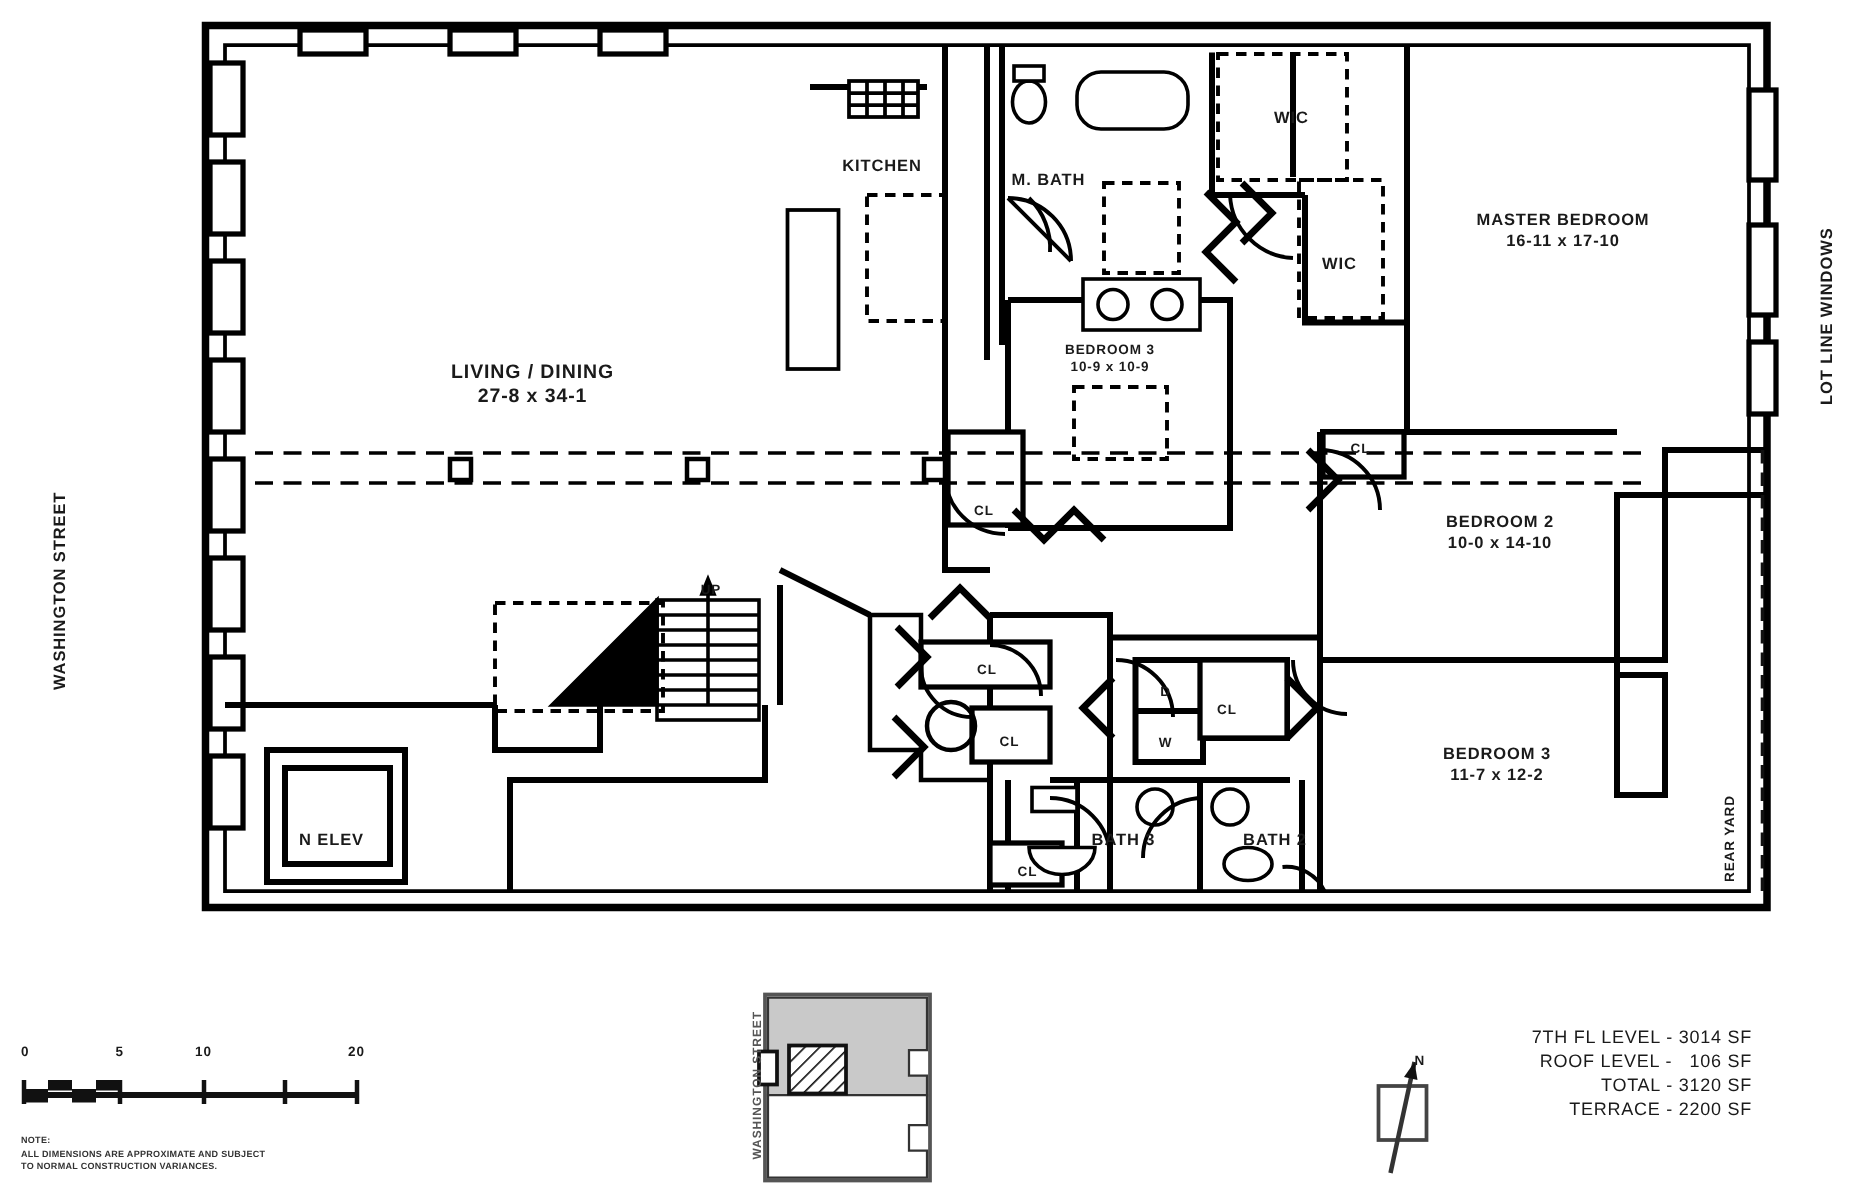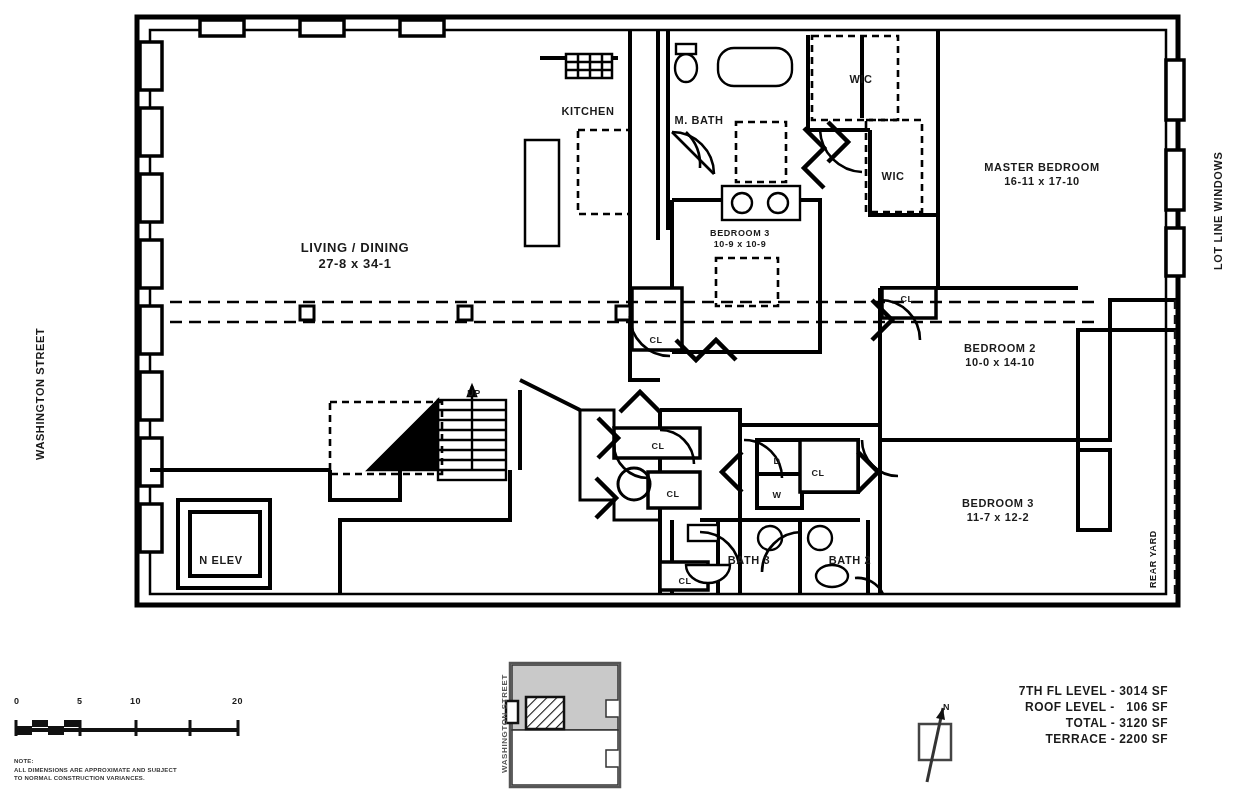--- a/index.html
+++ b/index.html
@@ -12,21 +12,21 @@
   .ctr{text-align:center;transform:translateX(-50%);}
   .tiny{font-size:8px;}
   .sm{font-size:9px;}
   .md{font-size:11px;}
   .lg{font-size:13px;}
   .note{position:absolute;font-size:6px;line-height:1.45;font-weight:bold;
         letter-spacing:.2px;color:#333;}
   .title-block{position:absolute;}
   .tb-title{font-size:17px;font-weight:bold;letter-spacing:.8px;
             border-bottom:3px solid #111;padding-bottom:2px;text-align:center;}
-  .tb-row{font-size:12px;font-weight:bold;letter-spacing:.5px;text-align:right;
+  .tb-row{font-size:12px;font-weight:normal;letter-spacing:.5px;text-align:right;
           padding-top:2px;}
 </style>
 </head>
 <body>
 
 <svg id="plan" viewBox="0 0 1233 800">
   <defs>
     <pattern id="hatch" patternUnits="userSpaceOnUse" width="7" height="7" patternTransform="rotate(45)">
       <rect width="7" height="7" fill="#fff"></rect>
       <line x1="0" y1="0" x2="0" y2="7" stroke="#111" stroke-width="2.2"></line>
@@ -227,21 +227,21 @@
     <path d="M580,410 L580,500 L614,500 L614,520 L660,520"></path>
     <circle cx="634" cy="484" r="16"></circle>
   </g>
 </svg>
 
 <div>
   <div class="lbl lg ctr" style="left:355px;top:240px;">
     <span>LIVING / DINING</span><br>
     <span>27-8 x 34-1</span>
   </div>
-  <div class="lbl md ctr" style="left:1042px;top:141px;margin-top:20px;">
+  <div class="lbl md ctr" style="left:1042px;top:141px;">
     <span>MASTER BEDROOM</span><br>
     <span>16-11 x 17-10</span>
   </div>
   <div class="lbl md ctr" style="left:1000px;top:342px;">
     <span>BEDROOM 2</span><br>
     <span>10-0 x 14-10</span>
   </div>
   <div class="lbl md ctr" style="left:998px;top:497px;">
     <span>BEDROOM 3</span><br>
     <span>11-7 x 12-2</span>

